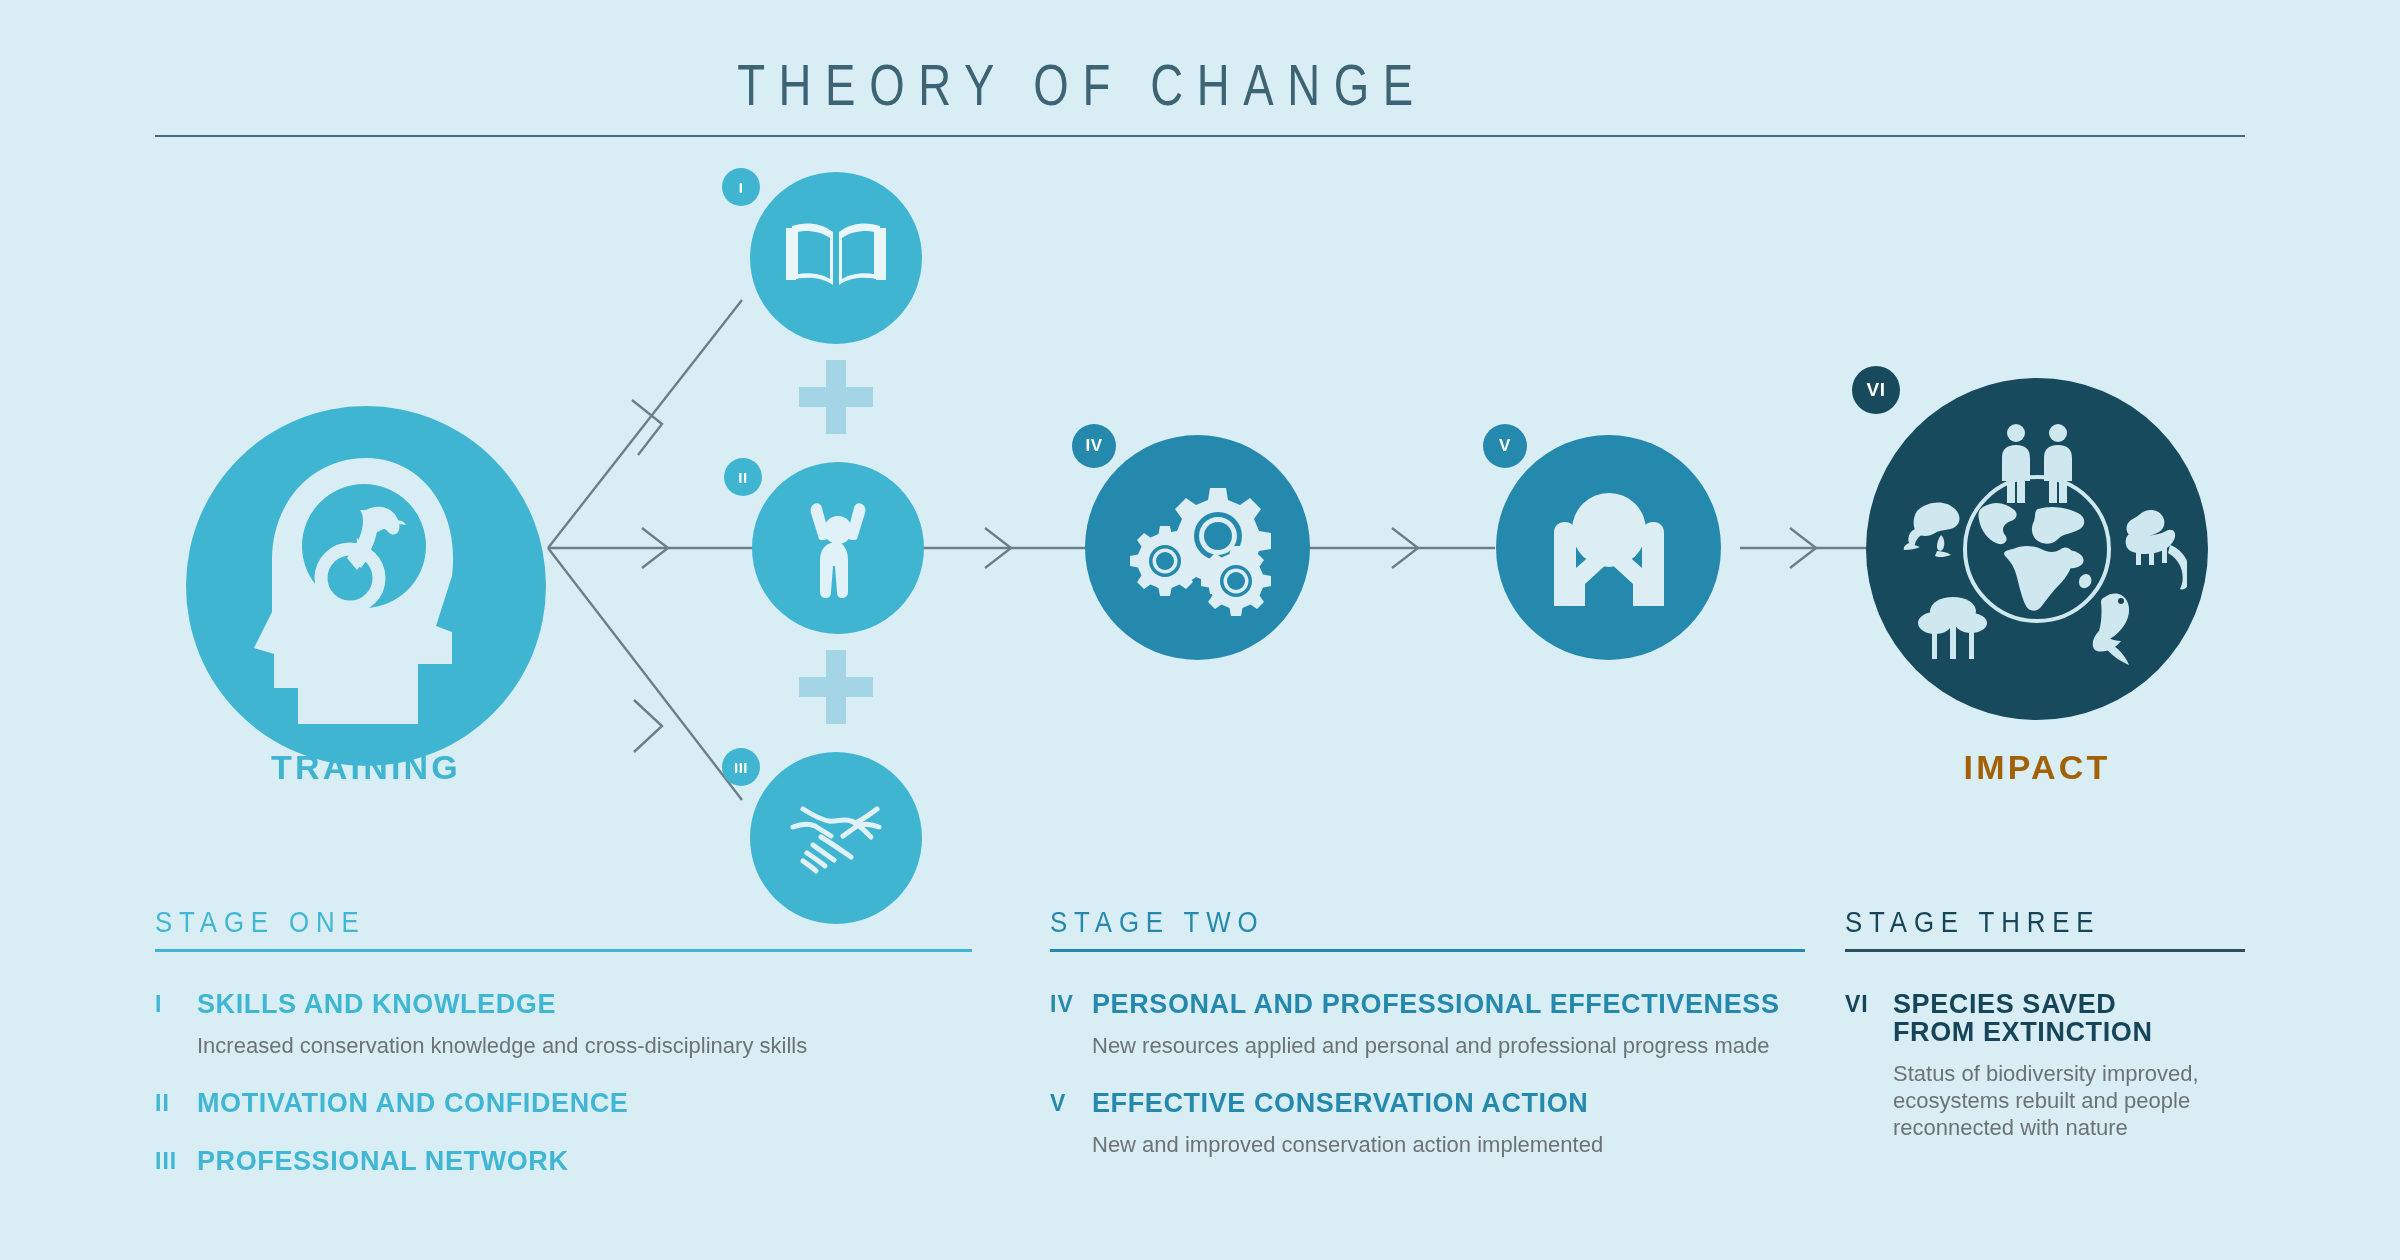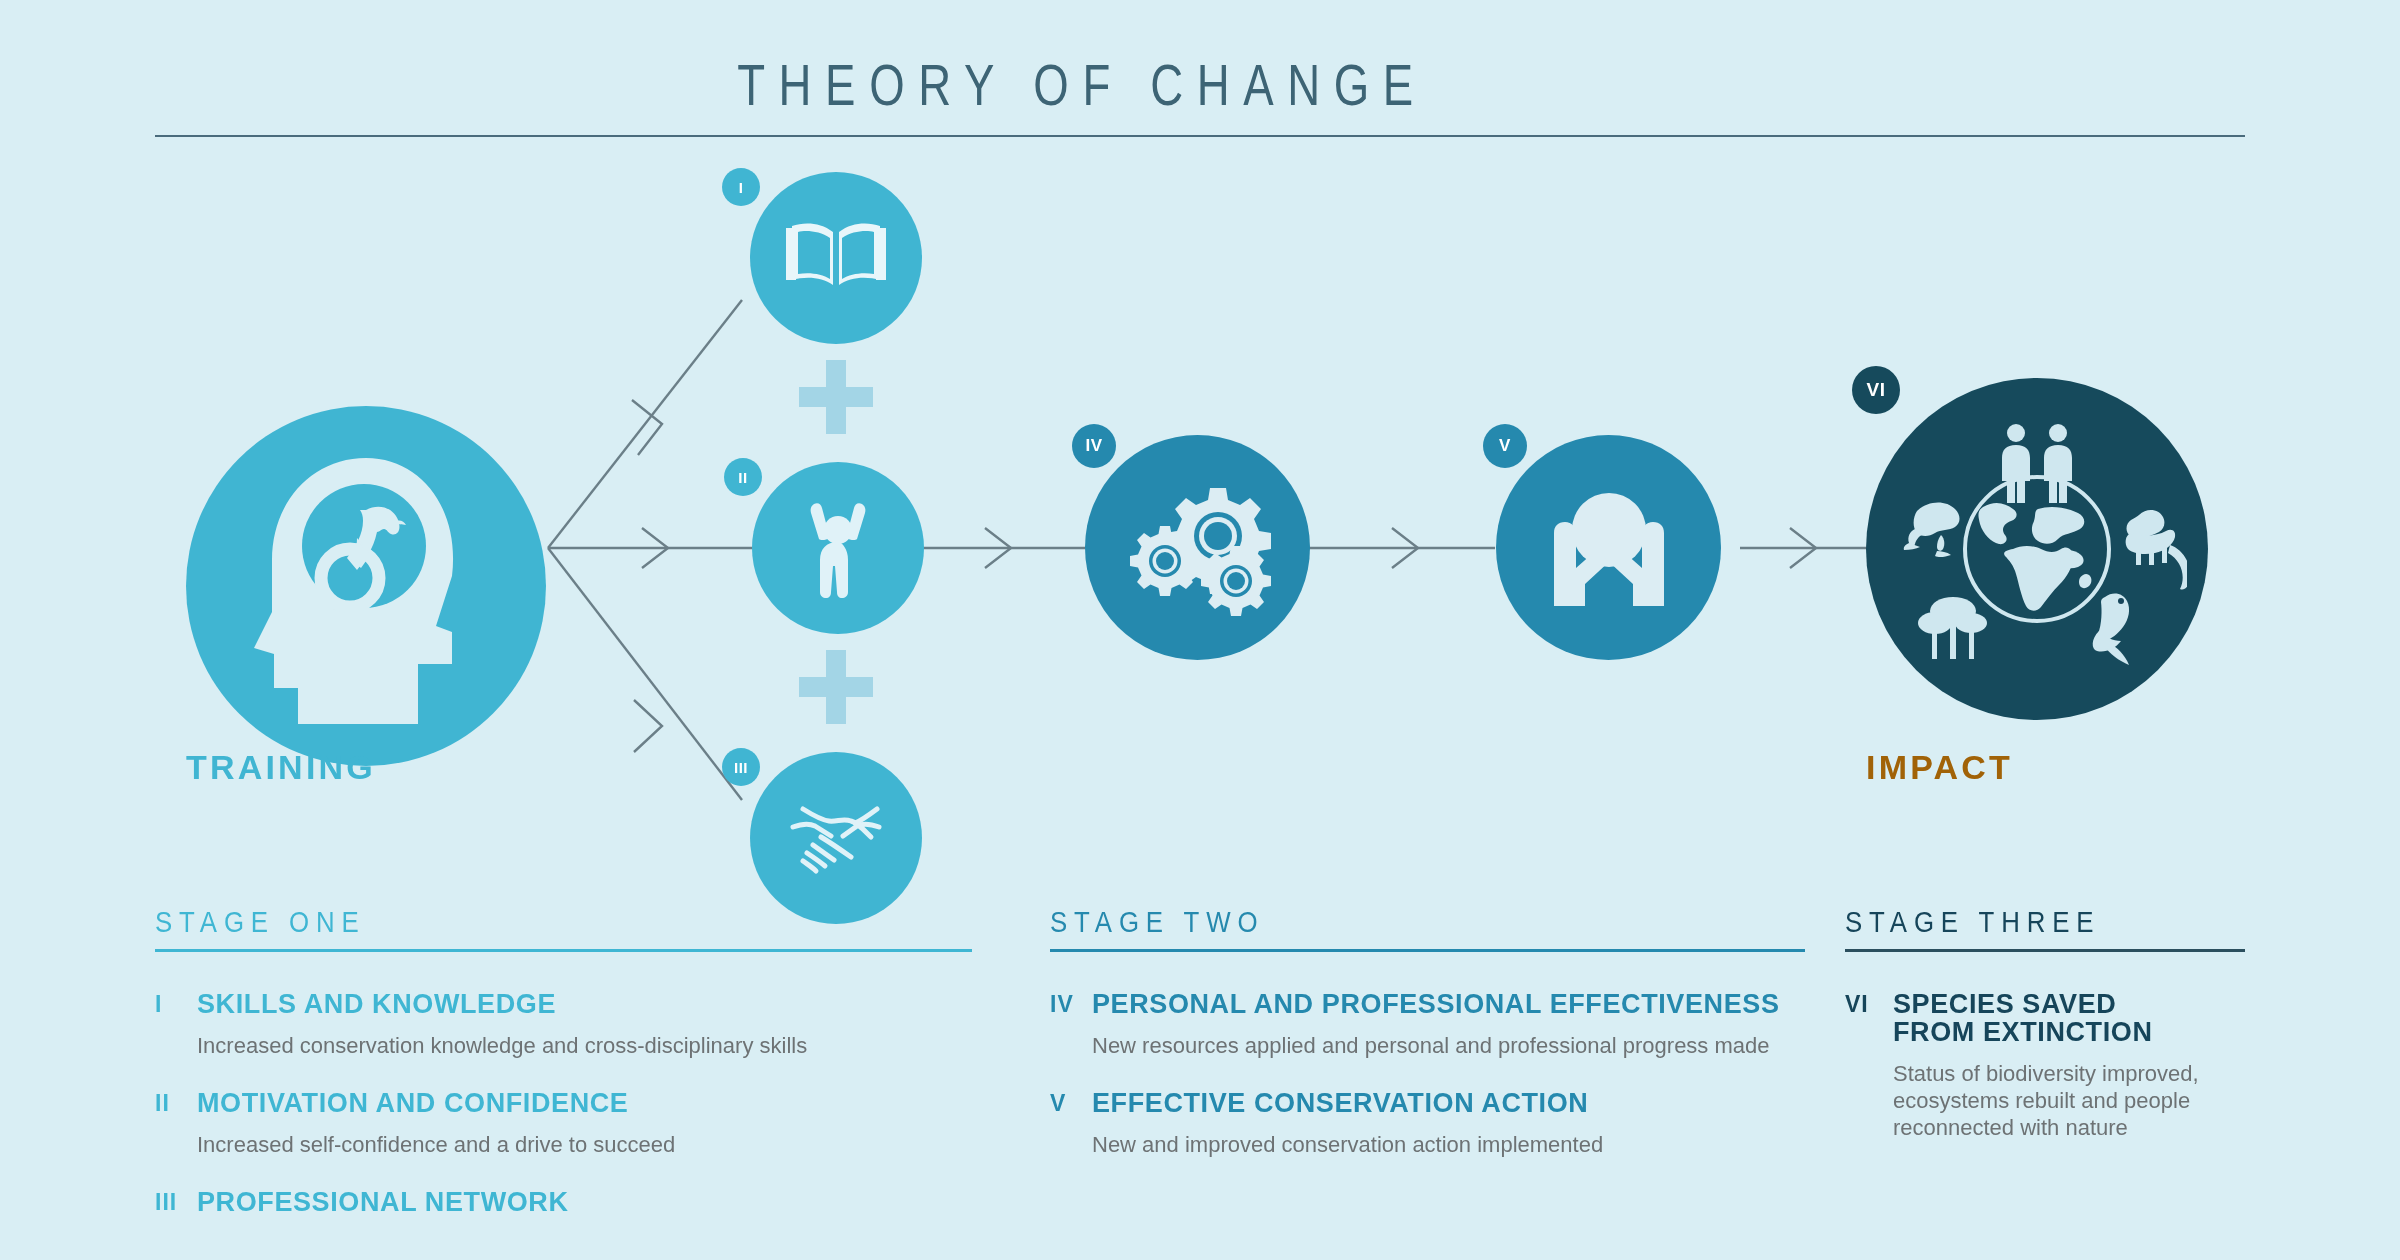--- a/index.html
+++ b/index.html
@@ -47,21 +47,21 @@
     display: flex;
     align-items: center;
     justify-content: center;
   }
   .cyan   { background: #40b5d2; }
   .teal   { background: #2589ae; }
   .navy   { background: #164a5c; }
 
   .node-label {
     position: absolute;
-    text-align: left;
+    text-align: center;
     font-size: 34px;
     font-weight: bold;
     letter-spacing: 3.2px;
     white-space: nowrap;
   }
   .label-cyan { color: #40b5d2; }
   .label-navy { color: #a16207; }
 
   
   .badge {
@@ -345,21 +345,20 @@
         <div class="num">I</div>
         <div class="item-body">
           <div class="item-title">SKILLS AND KNOWLEDGE</div>
           <div class="item-desc">Increased conservation knowledge and cross-disciplinary skills</div>
         </div>
       </div>
       <div class="item">
         <div class="num">II</div>
         <div class="item-body">
           <div class="item-title">MOTIVATION AND CONFIDENCE</div>
-          <div class="item-desc">Increased self-confidence and a drive to succeed</div>
         </div>
       </div>
       <div class="item">
         <div class="num">III</div>
         <div class="item-body">
           <div class="item-title">PROFESSIONAL NETWORK</div>
         </div>
       </div>
     </div>
   </div>

